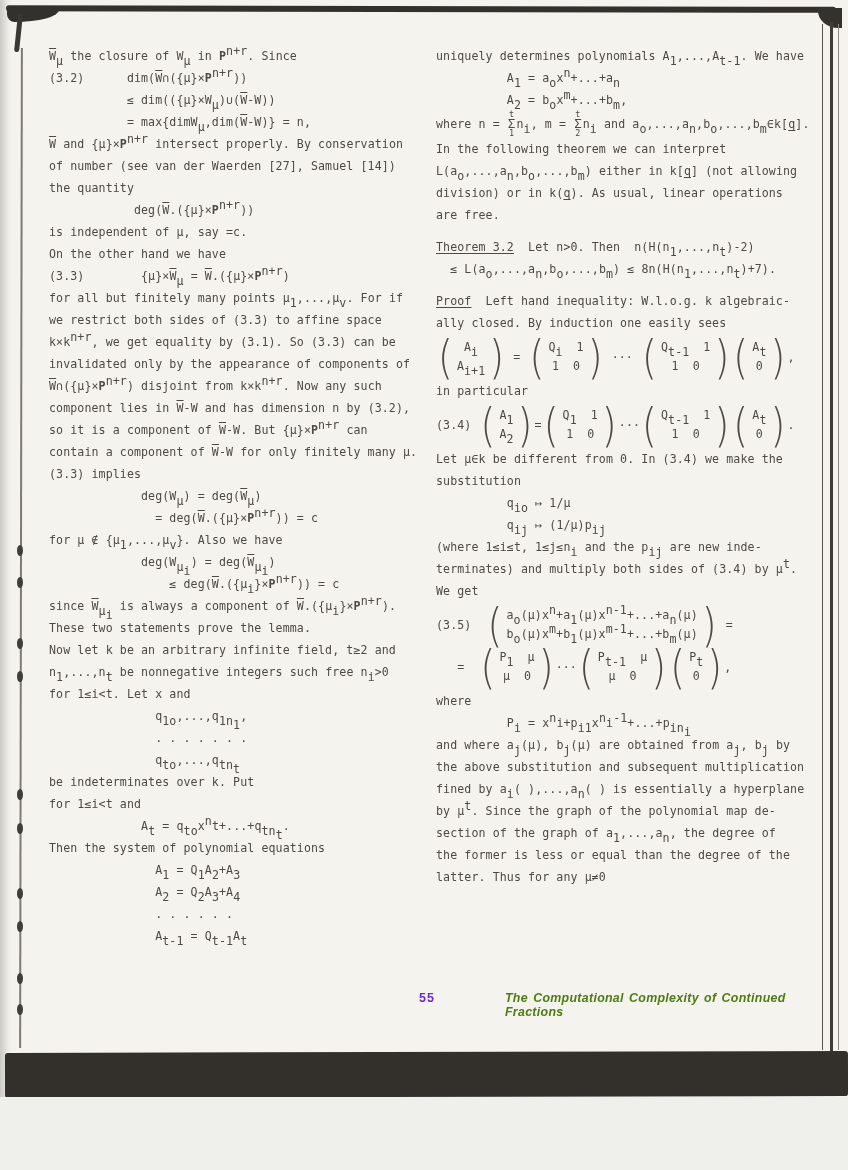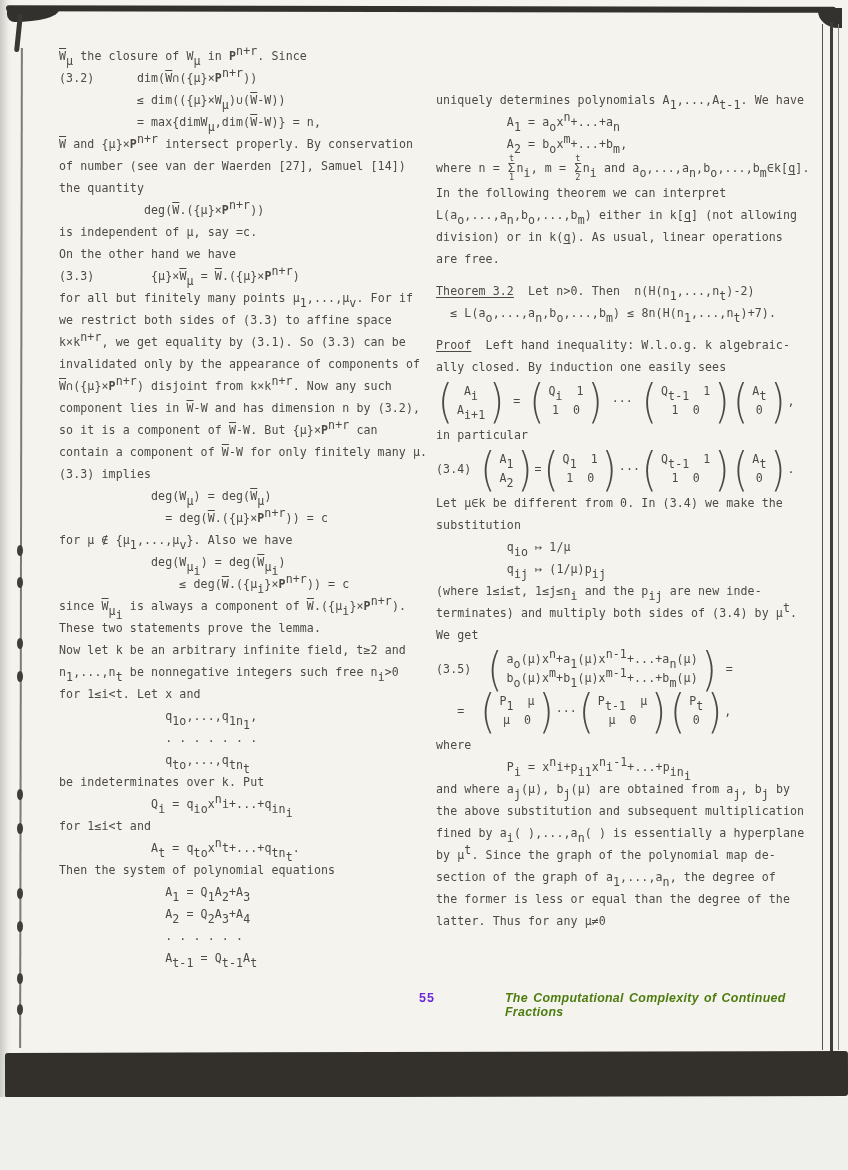--- a/index.html
+++ b/index.html
@@ -25,22 +25,22 @@
   .bump{position:absolute;left:17px;width:6px;height:11px;border-radius:50%;
     background:#403e39;}
   .redge1{position:absolute;left:822px;top:24px;width:1.2px;height:1026px;background:#56534d;}
   .redge2{position:absolute;left:830px;top:22px;width:2.6px;height:1030px;background:#403d39;}
   .redge3{position:absolute;left:838px;top:24px;width:1.2px;height:1026px;background:#8b8881;}
   .bottom-band{position:absolute;left:5px;top:1052px;width:843px;height:45px;
     background:#33302c;border-radius:3px;transform:rotate(-0.12deg);}
   .bottom-area{position:absolute;left:0;top:1097px;width:848px;height:73px;background:#efefeb;}
   
   .col{position:absolute;top:45px;}
-  .col-left{left:59px;width:370px;}
-  .col-right{left:436px;width:394px;margin-top:44px;}
+  .col-left{left:49px;width:370px;}
+  .col-right{left:436px;width:394px;}
   .ln{white-space:pre;font-size:11.6px;line-height:22px;min-height:22px;letter-spacing:.1px;}
   .ln.mx{line-height:normal;margin:4px 0;}
   .mt10{margin-top:10px;}
   .sg-b{position:relative;top:.40em;}
   .sg-p{position:relative;top:-.42em;}
   .sg-bs{position:relative;top:.40em;}
   .sg-bs .nest{position:relative;top:.36em;}
   .sg-ps{position:relative;top:-.42em;}
   .sg-ps .nest{position:relative;top:.40em;}
   .sg-o{text-decoration:overline;}
@@ -116,21 +116,20 @@
     <div class="ln"><span class="txt">                 ≤ deg(</span><span class="sg-o">W</span><span class="txt">.({μ</span><span class="sg-b">i</span><span class="txt">}×</span><span class="sg-B">P</span><span class="sg-p">n+r</span><span class="txt">)) = c</span></div>
     <div class="ln"><span class="txt">since </span><span class="sg-o">W</span><span class="sg-bs">μ<span class="nest">i</span></span><span class="txt"> is always a component of </span><span class="sg-o">W</span><span class="txt">.({μ</span><span class="sg-b">i</span><span class="txt">}×</span><span class="sg-B">P</span><span class="sg-p">n+r</span><span class="txt">).</span></div>
     <div class="ln"><span class="txt">These two statements prove the lemma.</span></div>
     <div class="ln"><span class="txt">Now let k be an arbitrary infinite field, t≥2 and</span></div>
     <div class="ln"><span class="txt">n</span><span class="sg-b">1</span><span class="txt">,...,n</span><span class="sg-b">t</span><span class="txt"> be nonnegative integers such free n</span><span class="sg-b">i</span><span class="txt">&gt;0</span></div>
     <div class="ln"><span class="txt">for 1≤i&lt;t. Let x and</span></div>
     <div class="ln"><span class="txt">               q</span><span class="sg-b">1o</span><span class="txt">,...,q</span><span class="sg-bs">1n<span class="nest">1</span></span><span class="txt">,</span></div>
     <div class="ln"><span class="txt">               . . . . . . .</span></div>
     <div class="ln"><span class="txt">               q</span><span class="sg-b">to</span><span class="txt">,...,q</span><span class="sg-bs">tn<span class="nest">t</span></span></div>
     <div class="ln"><span class="txt">be indeterminates over k. Put</span></div>
-    <div class="ln"><span class="txt">             Q</span><span class="sg-b">i</span><span class="txt"> = q</span><span class="sg-b">io</span><span class="txt">x</span><span class="sg-ps">n<span class="nest">i</span></span><span class="txt">+...+q</span><span class="sg-bs">in<span class="nest">i</span></span></div>
     <div class="ln"><span class="txt">for 1≤i&lt;t and</span></div>
     <div class="ln"><span class="txt">             A</span><span class="sg-b">t</span><span class="txt"> = q</span><span class="sg-b">to</span><span class="txt">x</span><span class="sg-ps">n<span class="nest">t</span></span><span class="txt">+...+q</span><span class="sg-bs">tn<span class="nest">t</span></span><span class="txt">.</span></div>
     <div class="ln"><span class="txt">Then the system of polynomial equations</span></div>
     <div class="ln"><span class="txt">               A</span><span class="sg-b">1</span><span class="txt"> = Q</span><span class="sg-b">1</span><span class="txt">A</span><span class="sg-b">2</span><span class="txt">+A</span><span class="sg-b">3</span></div>
     <div class="ln"><span class="txt">               A</span><span class="sg-b">2</span><span class="txt"> = Q</span><span class="sg-b">2</span><span class="txt">A</span><span class="sg-b">3</span><span class="txt">+A</span><span class="sg-b">4</span></div>
     <div class="ln"><span class="txt">               . . . . . .</span></div>
     <div class="ln"><span class="txt">               A</span><span class="sg-b">t-1</span><span class="txt"> = Q</span><span class="sg-b">t-1</span><span class="txt">A</span><span class="sg-b">t</span></div>
   </div>
 <div class="col col-right" id="col-right">
     <div class="ln"><span class="txt">uniquely determines polynomials A</span><span class="sg-b">1</span><span class="txt">,...,A</span><span class="sg-b">t-1</span><span class="txt">. We have</span></div>

